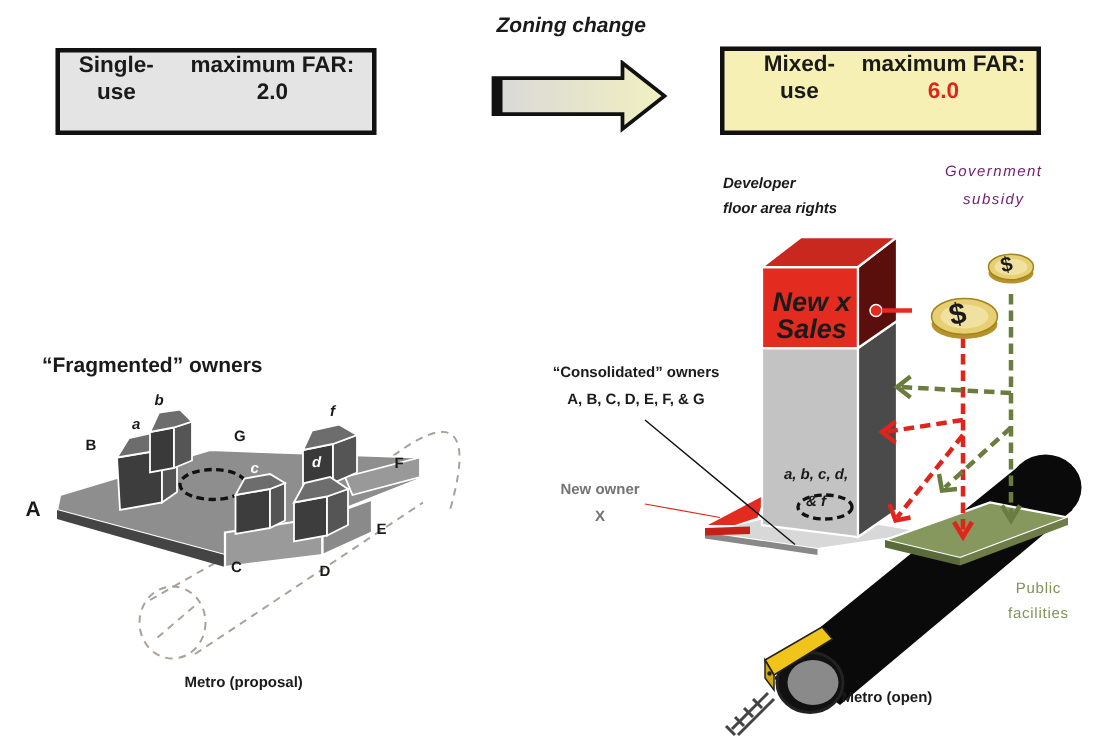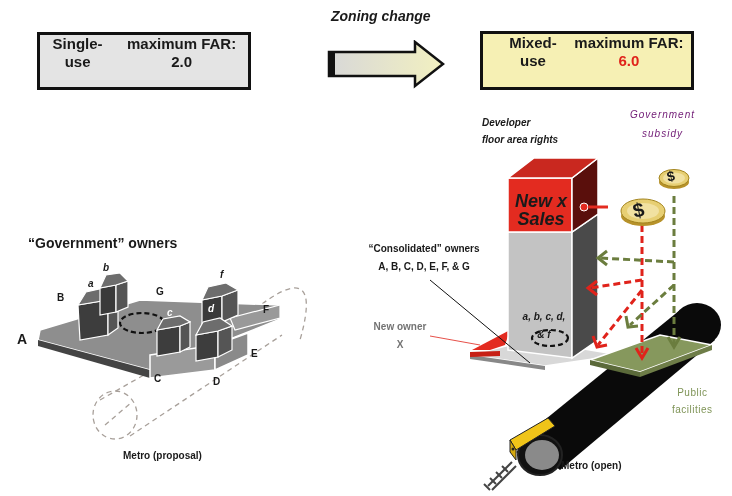--- a/index.html
+++ b/index.html
@@ -156,21 +156,21 @@
     <ellipse cx="674" cy="178" rx="11" ry="5.5" fill="#f1e1a1"></ellipse>
   </g>
 
   <line x1="430" y1="280" x2="530" y2="363" stroke="#111" stroke-width="1"></line>
   <line x1="430" y1="336" x2="480" y2="345" stroke="#e0231b" stroke-width="0.8"></line>
 </svg>
 
 <div class="lbl" style="left:633px;top:199px;font-size:20px;font-weight:900;transform:rotate(-12deg);">$</div>
 <div class="lbl" style="left:667px;top:168px;font-size:14px;font-weight:900;transform:rotate(-12deg);">$</div>
 
-<div class="lbl" style="left:28px;top:235px;font-size:14px;">“Government” owners</div>
+<div class="lbl" style="left:28px;top:235px;font-size:14px;">“Fragmented” owners</div>
 <div class="lbl" style="left:17px;top:331px;font-size:14px;font-weight:bold;">A</div>
 <div class="lbl" style="left:57px;top:292px;">B</div>
 <div class="lbl" style="left:154px;top:373px;">C</div>
 <div class="lbl" style="left:213px;top:376px;">D</div>
 <div class="lbl" style="left:251px;top:348px;">E</div>
 <div class="lbl" style="left:263px;top:304px;">F</div>
 <div class="lbl" style="left:156px;top:286px;">G</div>
 <div class="lbl ital" style="left:88px;top:278px;">a</div>
 <div class="lbl ital" style="left:103px;top:262px;">b</div>
 <div class="lbl ital" style="left:167px;top:307px;color:#fff;">c</div>

